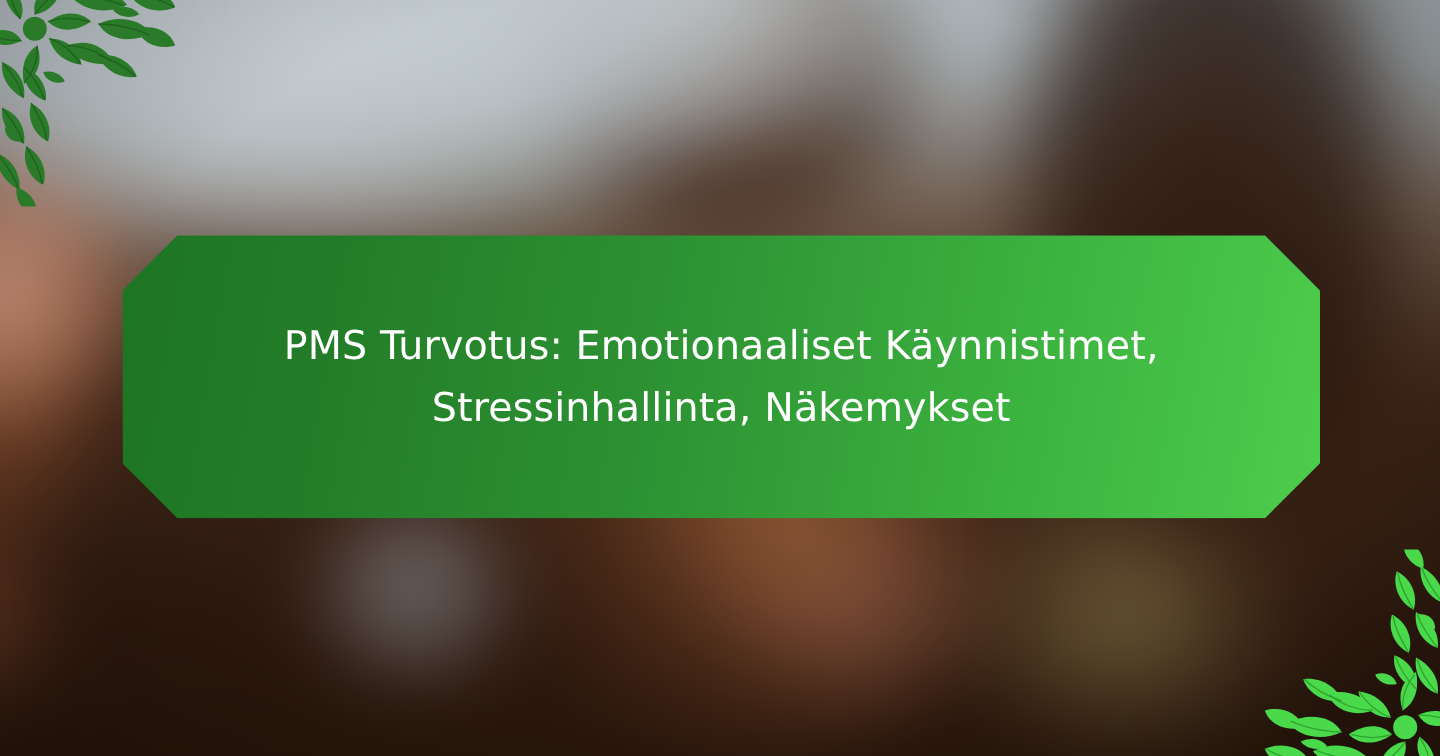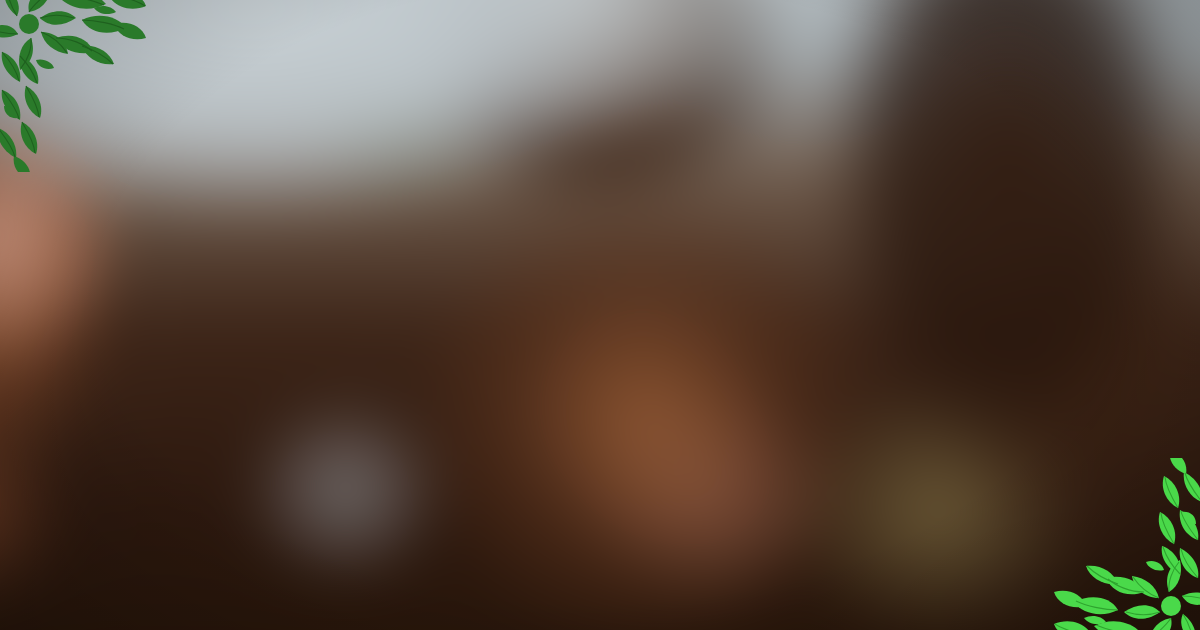--- a/index.html
+++ b/index.html
@@ -202,14 +202,18 @@
       <path d="M86 52 C 98 56, 110 63, 117 70"></path>
       <path d="M24 62 C 32 70, 38 80, 41 89"></path>
       <path d="M6 58 C 14 67, 21 78, 23 87"></path>
       <path d="M30 92 C 36 102, 42 113, 43 123"></path>
       <path d="M6 96 C 13 105, 21 116, 23 125"></path>
       <path d="M26 128 C 32 138, 38 149, 39 159"></path>
       <path d="M2 134 C 9 143, 17 155, 19 163"></path>
     </g>
   </svg>
 
+  <div class="banner">
+    <div class="banner-title">PMS Turvotus: Emotionaaliset Käynnistimet,
+Stressinhallinta, Näkemykset</div>
+  </div>
 
 </div>
 
 </body></html>

